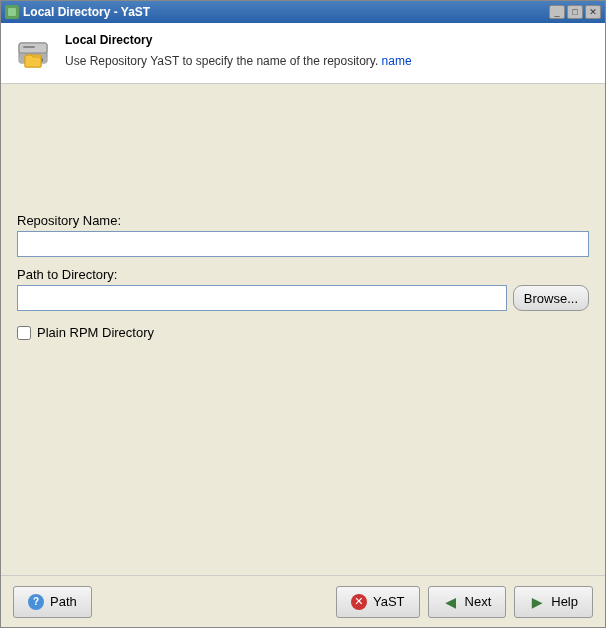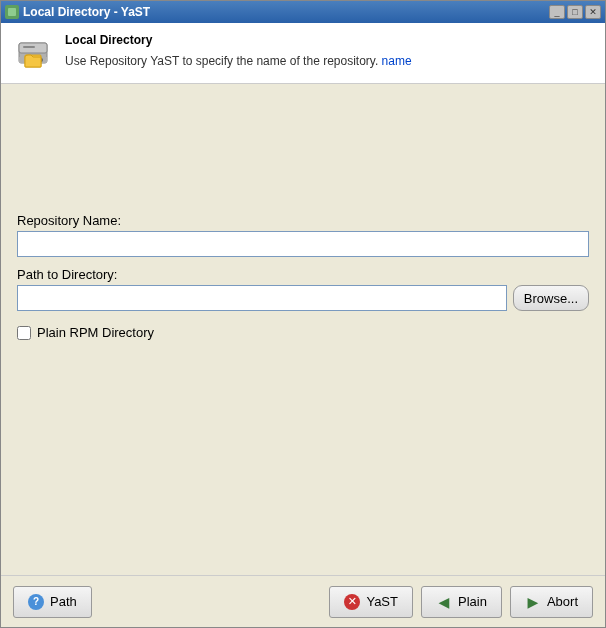--- a/index.html
+++ b/index.html
@@ -374,24 +374,24 @@
       <button class="footer-btn">
         <div class="btn-icon abort-icon">
           <span>✕</span>
         </div>
         <span>YaST</span>
       </button>
       <button class="footer-btn">
         <div class="btn-icon back-icon">
           <span>◀</span>
         </div>
-        <span>Plain</span>
+        <span>Next</span>
       </button>
       <button class="footer-btn">
         <div class="btn-icon next-icon">
           <span>▶</span>
         </div>
-        <span>Abort</span>
+        <span>Help</span>
       </button>
     </div>
   </div>
 
 </div>
 
 </body></html>

